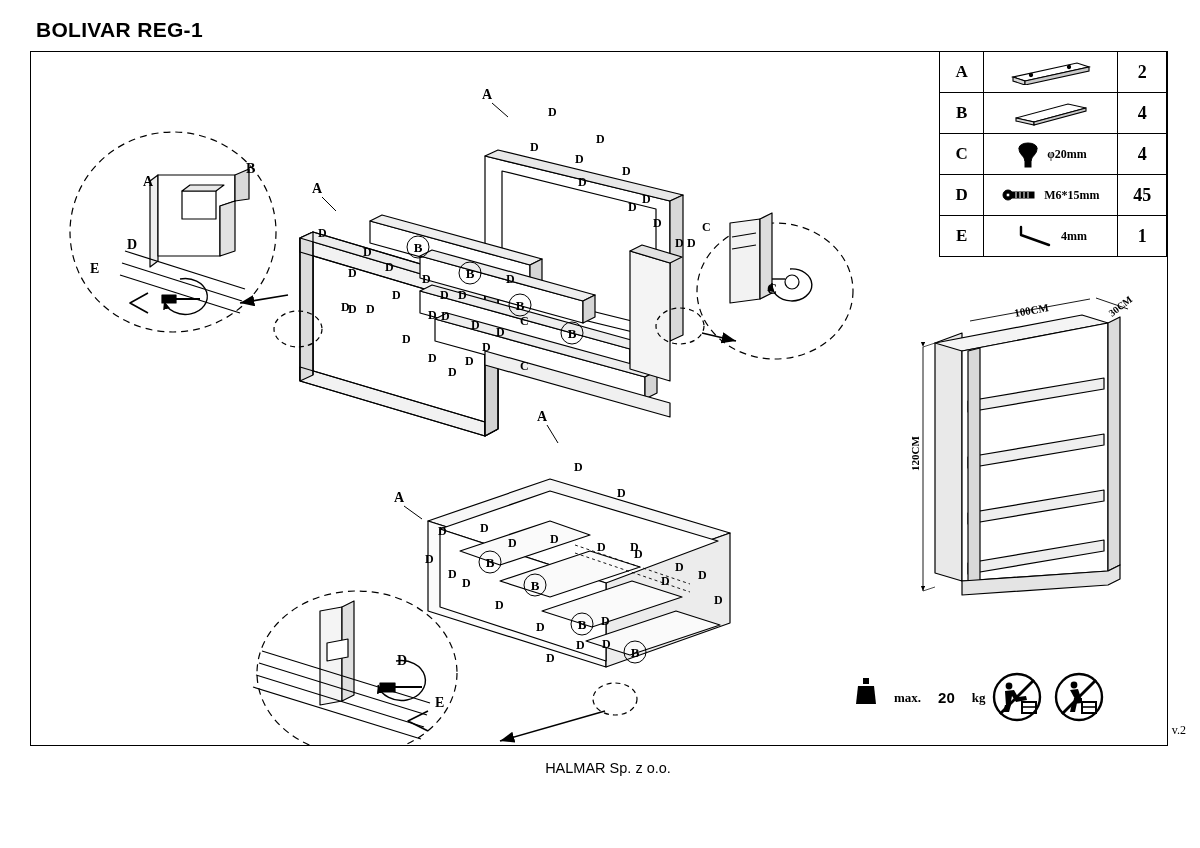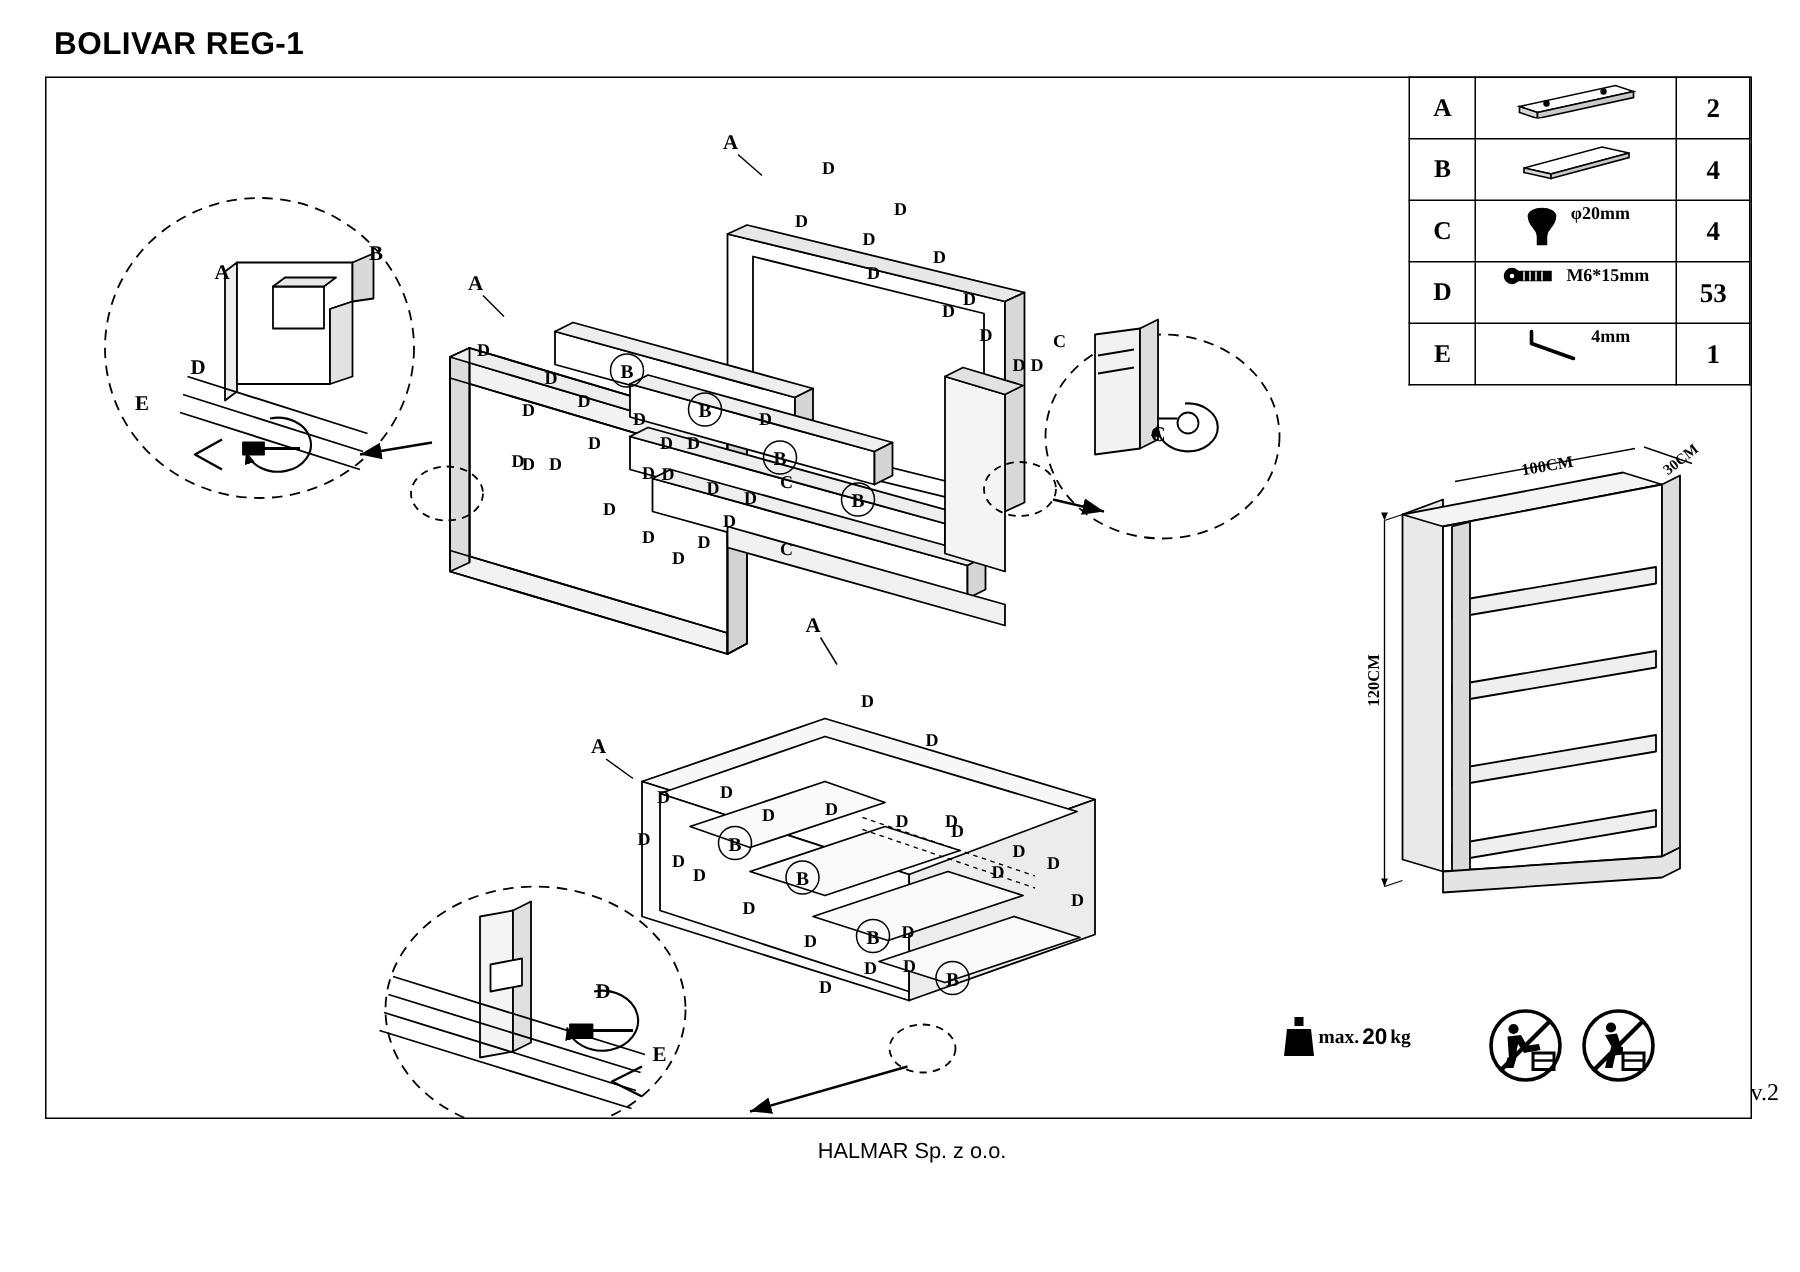--- a/index.html
+++ b/index.html
@@ -73,48 +73,48 @@
     width: 134px;
     position: relative;
   }
   .parts-table td.qty {
     width: 48px;
     font-size: 18px;
     font-weight: bold;
   }
   .pic-wrap {
     display: flex;
-    align-items: flex-start;
+    align-items: center;
     justify-content: center;
     gap: 6px;
     height: 100%;
   }
   .pic-label {
     font-size: 12px;
     font-weight: bold;
     font-family: "Liberation Serif", serif;
   }
 
   
   .version {
     position: absolute;
     right: 14px;
     bottom: 6px;
-    font-size: 16px;
+    font-size: 12px;
     font-family: "Liberation Serif", serif;
   }
 
   
   .maxload {
     position: absolute;
     left: 855px;
     top: 676px;
     display: flex;
-    align-items: center;
-    gap: 2px;
+    align-items: flex-end;
+    gap: 17px;
   }
   .maxload .txt {
     font-size: 13px;
     font-weight: bold;
     font-family: "Liberation Serif", serif;
   }
   .maxload .num {
     font-size: 15px;
     font-weight: bold;
   }
@@ -489,21 +489,21 @@
               <rect x="10" y="5" width="22" height="6"></rect>
               <line x1="14" y1="5" x2="14" y2="11" stroke="#fff" stroke-width="1"></line>
               <line x1="18" y1="5" x2="18" y2="11" stroke="#fff" stroke-width="1"></line>
               <line x1="22" y1="5" x2="22" y2="11" stroke="#fff" stroke-width="1"></line>
               <line x1="26" y1="5" x2="26" y2="11" stroke="#fff" stroke-width="1"></line>
             </g>
           </svg>
           <span class="pic-label">M6*15mm</span>
         </div>
       </td>
-      <td class="qty">53</td>
+      <td class="qty">45</td>
     </tr>
     <tr>
       <td class="letter">E</td>
       <td class="pic">
         <div class="pic-wrap">
           <svg width="40" height="26" viewBox="0 0 40 26">
             <g stroke="#000" stroke-width="2.4" fill="none" stroke-linecap="round" stroke-linejoin="round">
               <path d="M6,4 L6,12 L34,22"></path>
             </g>
           </svg>

